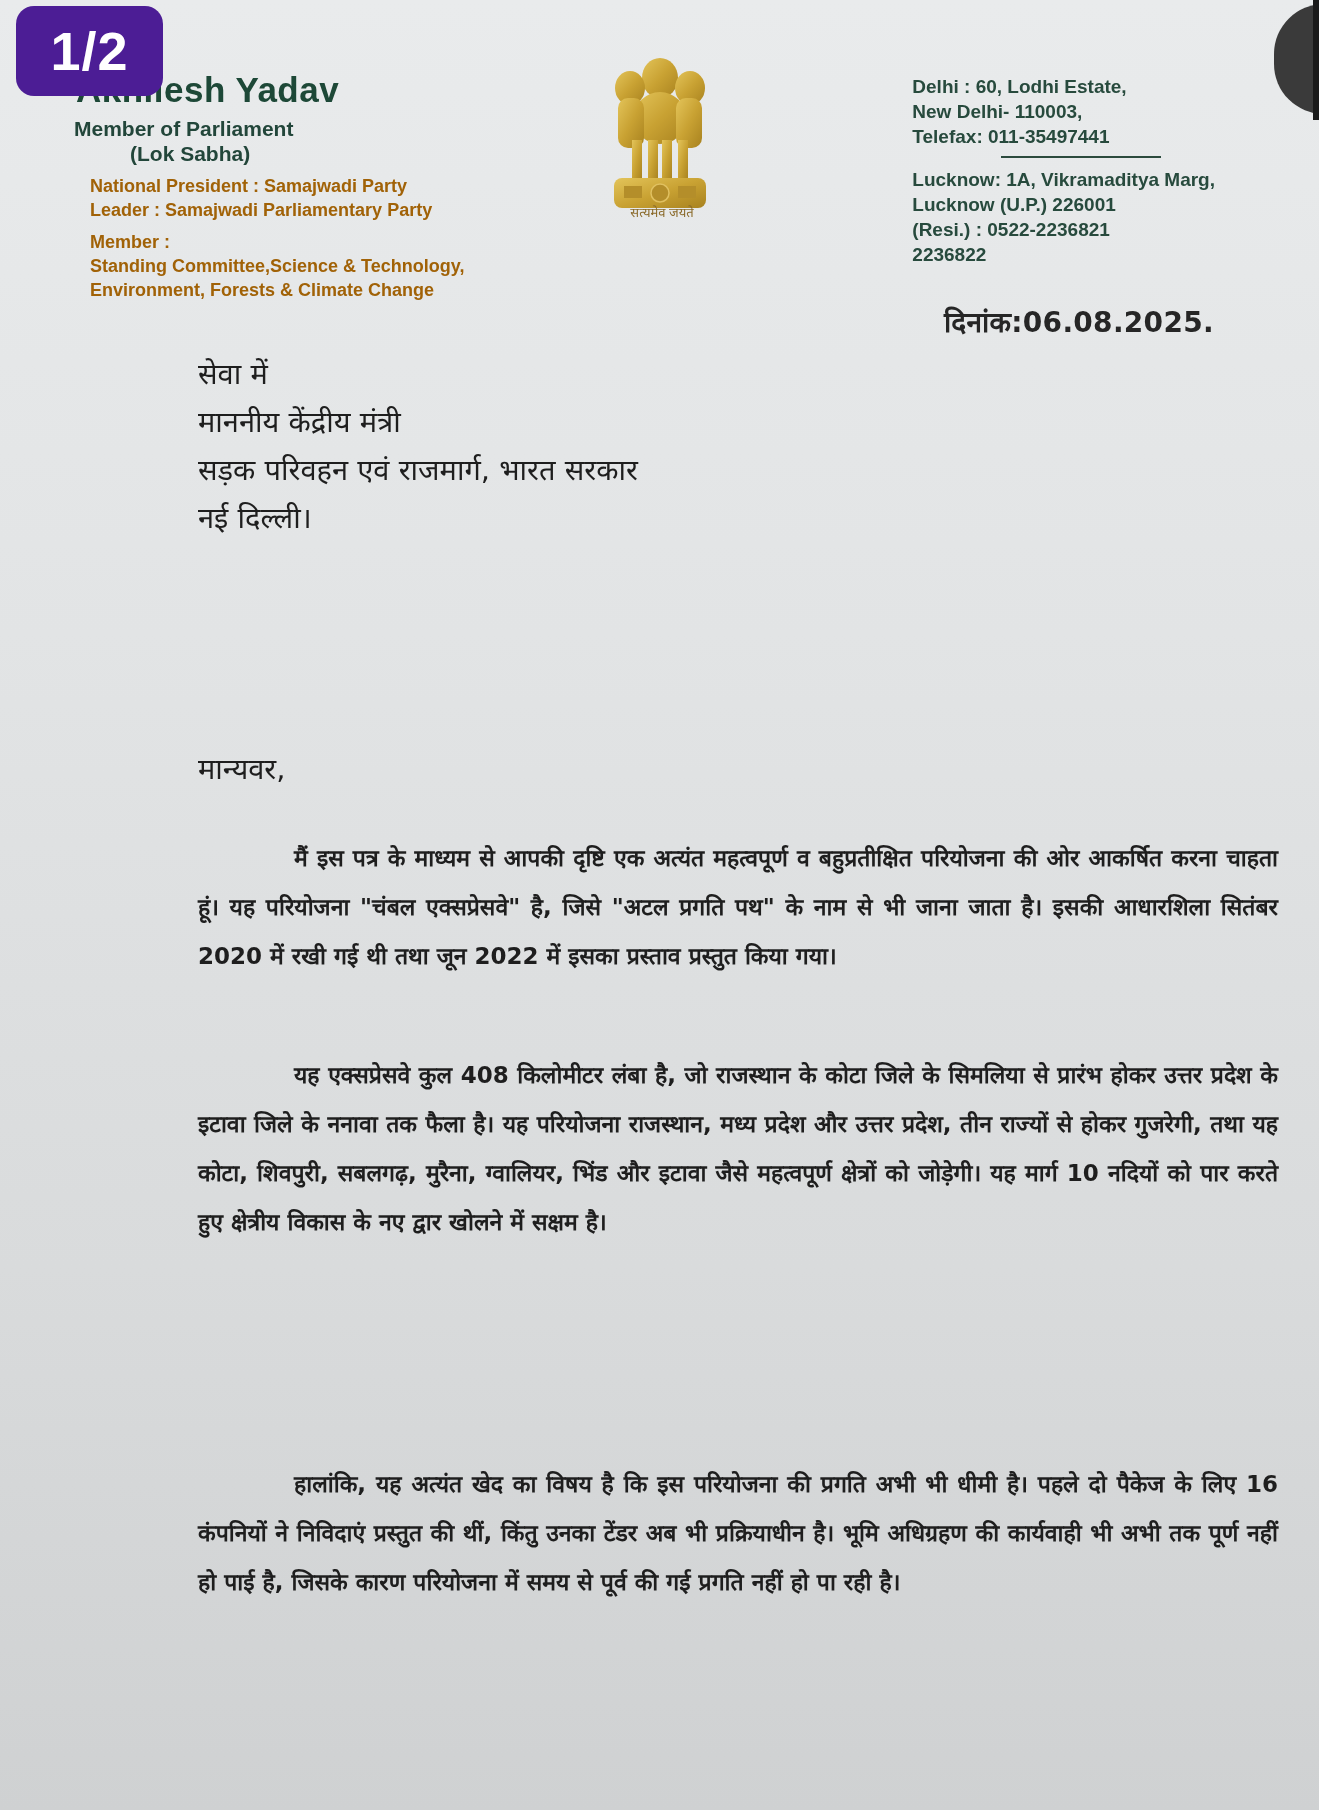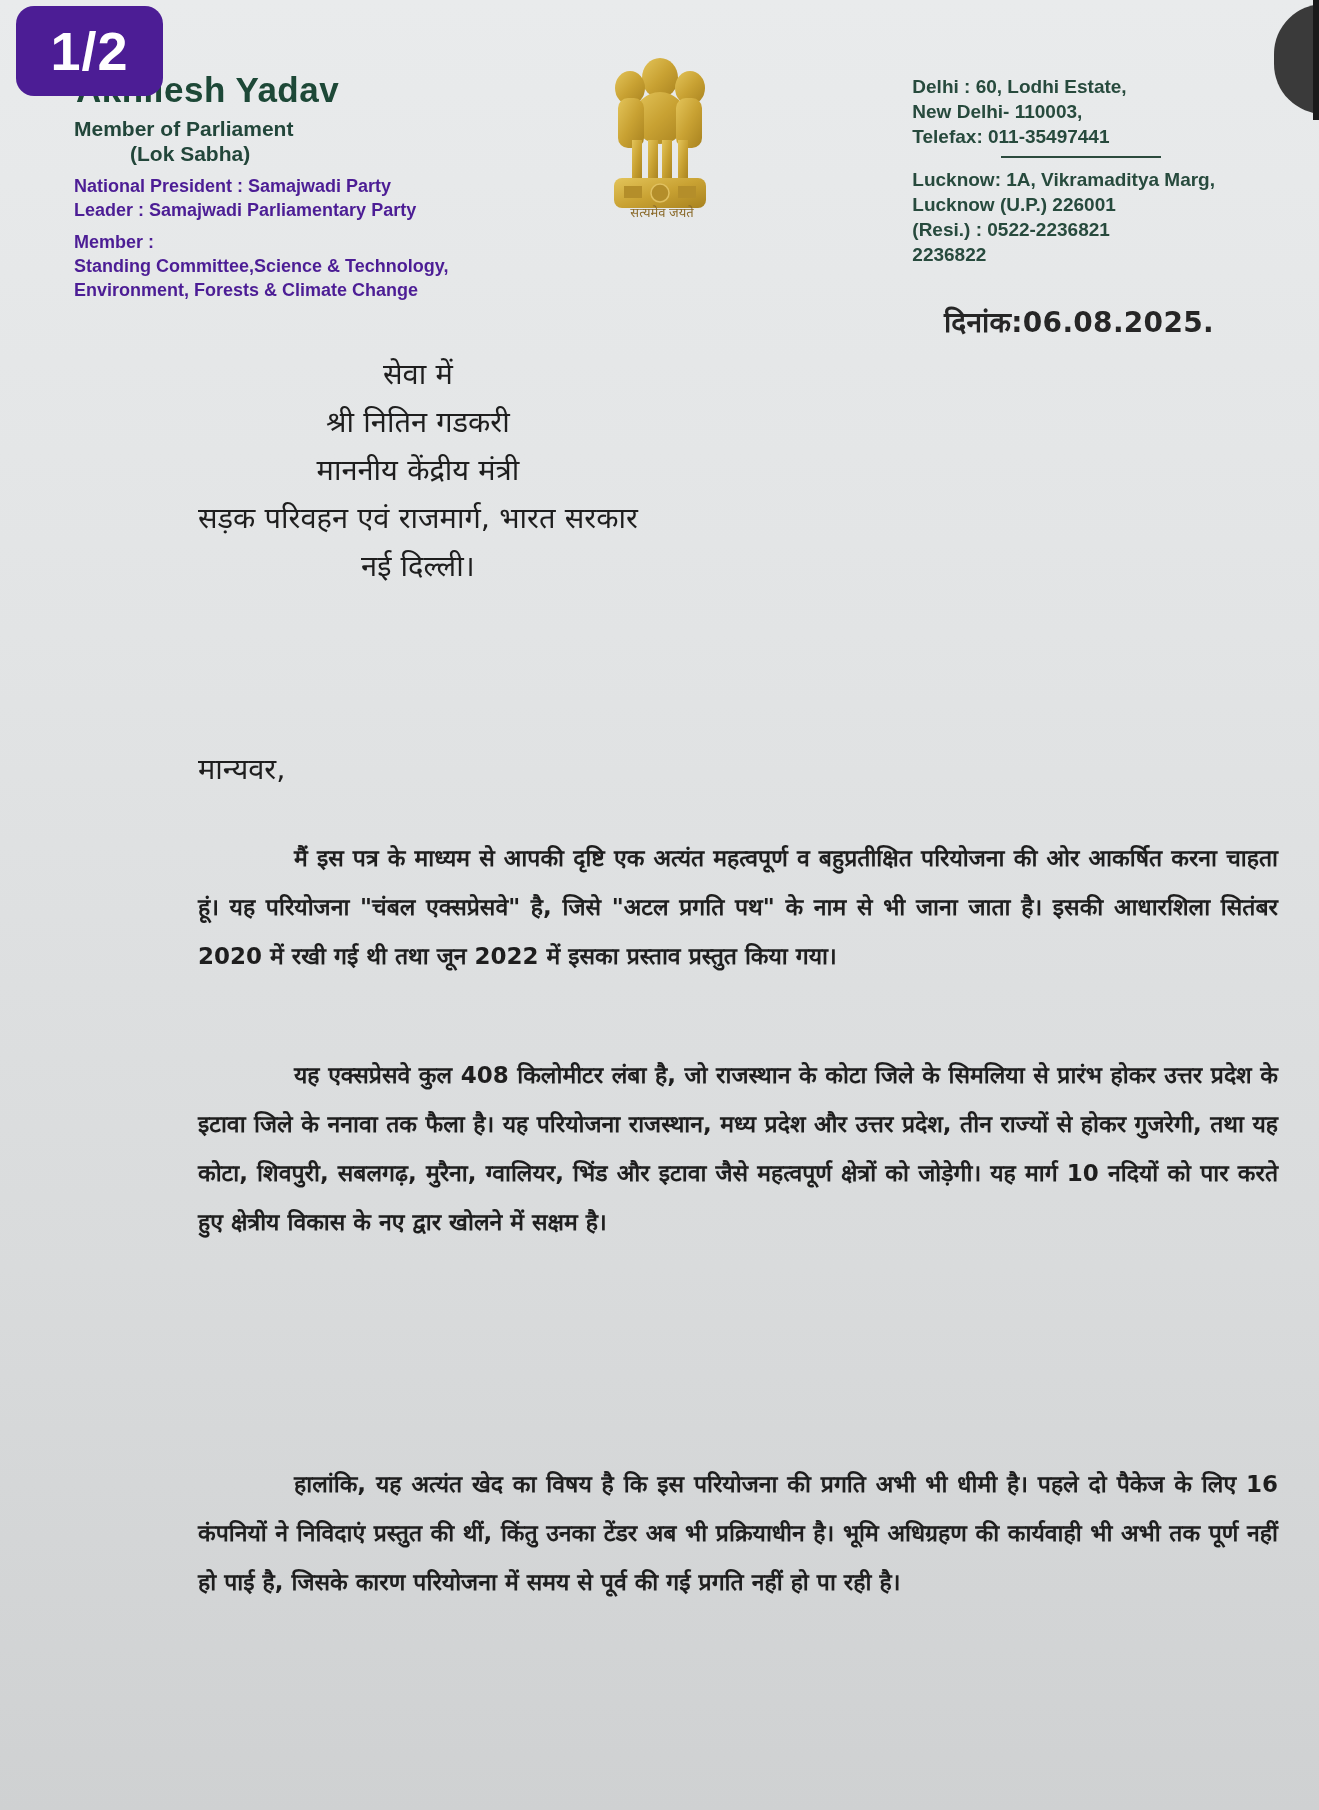--- a/index.html
+++ b/index.html
@@ -79,22 +79,23 @@
       font-size: 21px;
       font-weight: 700;
       padding-left: 56px;
       line-height: 25px;
       color: #22463a;
     }
     .lh-role {
       font-size: 18px;
       font-weight: 700;
       line-height: 24px;
-      color: #4c1d95;
+      color: #a16207;
       margin-top: 0;
+      margin-left: 16px;
     }
     .lh-gap { height: 8px; }
 
     .emblem {
       position: absolute;
       left: 600px; top: 52px;
       width: 120px; height: 180px;
     }
     .emblem-motto {
       position: absolute;
@@ -128,21 +129,20 @@
       font-weight: 700;
       color: #262626;
       font-family: "DejaVu Sans", sans-serif;
       letter-spacing: 0.3px;
     }
 
     
     .hi {
       font-family: "DejaVu Sans", "Liberation Sans", sans-serif;
       color: #1e1e1e;
-      text-align: center;
     }
     .addr {
       position: absolute;
       left: 198px; top: 350px;
       font-size: 29px;
       line-height: 48px;
     }
     .subject {
       position: absolute;
       left: 296px; top: 640px;
@@ -231,21 +231,20 @@
     <div>Lucknow: 1A, Vikramaditya Marg,</div>
     <div>Lucknow (U.P.) 226001</div>
     <div>(Resi.) : 0522-2236821</div>
     <div>2236822</div>
   </div>
 
   <div class="date-line">दिनांक:06.08.2025.</div>
 
   <div class="addr hi">
     <div>सेवा में</div>
-    <div>श्री नितिन गडकरी</div>
     <div>माननीय केंद्रीय मंत्री</div>
     <div>सड़क परिवहन एवं राजमार्ग, भारत सरकार</div>
     <div>नई दिल्ली।</div>
   </div>
 
 
   <div class="salutation hi">मान्यवर,</div>
 
   <p class="para p1 hi">मैं इस पत्र के माध्यम से आपकी दृष्टि एक अत्यंत महत्वपूर्ण व बहुप्रतीक्षित परियोजना की ओर आकर्षित करना चाहता हूं। यह परियोजना "चंबल एक्सप्रेसवे" है, जिसे "अटल प्रगति पथ" के नाम से भी जाना जाता है। इसकी आधारशिला सितंबर 2020 में रखी गई थी तथा जून 2022 में इसका प्रस्ताव प्रस्तुत किया गया।</p>
   <p class="para p2 hi">यह एक्सप्रेसवे कुल 408 किलोमीटर लंबा है, जो राजस्थान के कोटा जिले के सिमलिया से प्रारंभ होकर उत्तर प्रदेश के इटावा जिले के ननावा तक फैला है। यह परियोजना राजस्थान, मध्य प्रदेश और उत्तर प्रदेश, तीन राज्यों से होकर गुजरेगी, तथा यह कोटा, शिवपुरी, सबलगढ़, मुरैना, ग्वालियर, भिंड और इटावा जैसे महत्वपूर्ण क्षेत्रों को जोड़ेगी। यह मार्ग 10 नदियों को पार करते हुए क्षेत्रीय विकास के नए द्वार खोलने में सक्षम है।</p>

